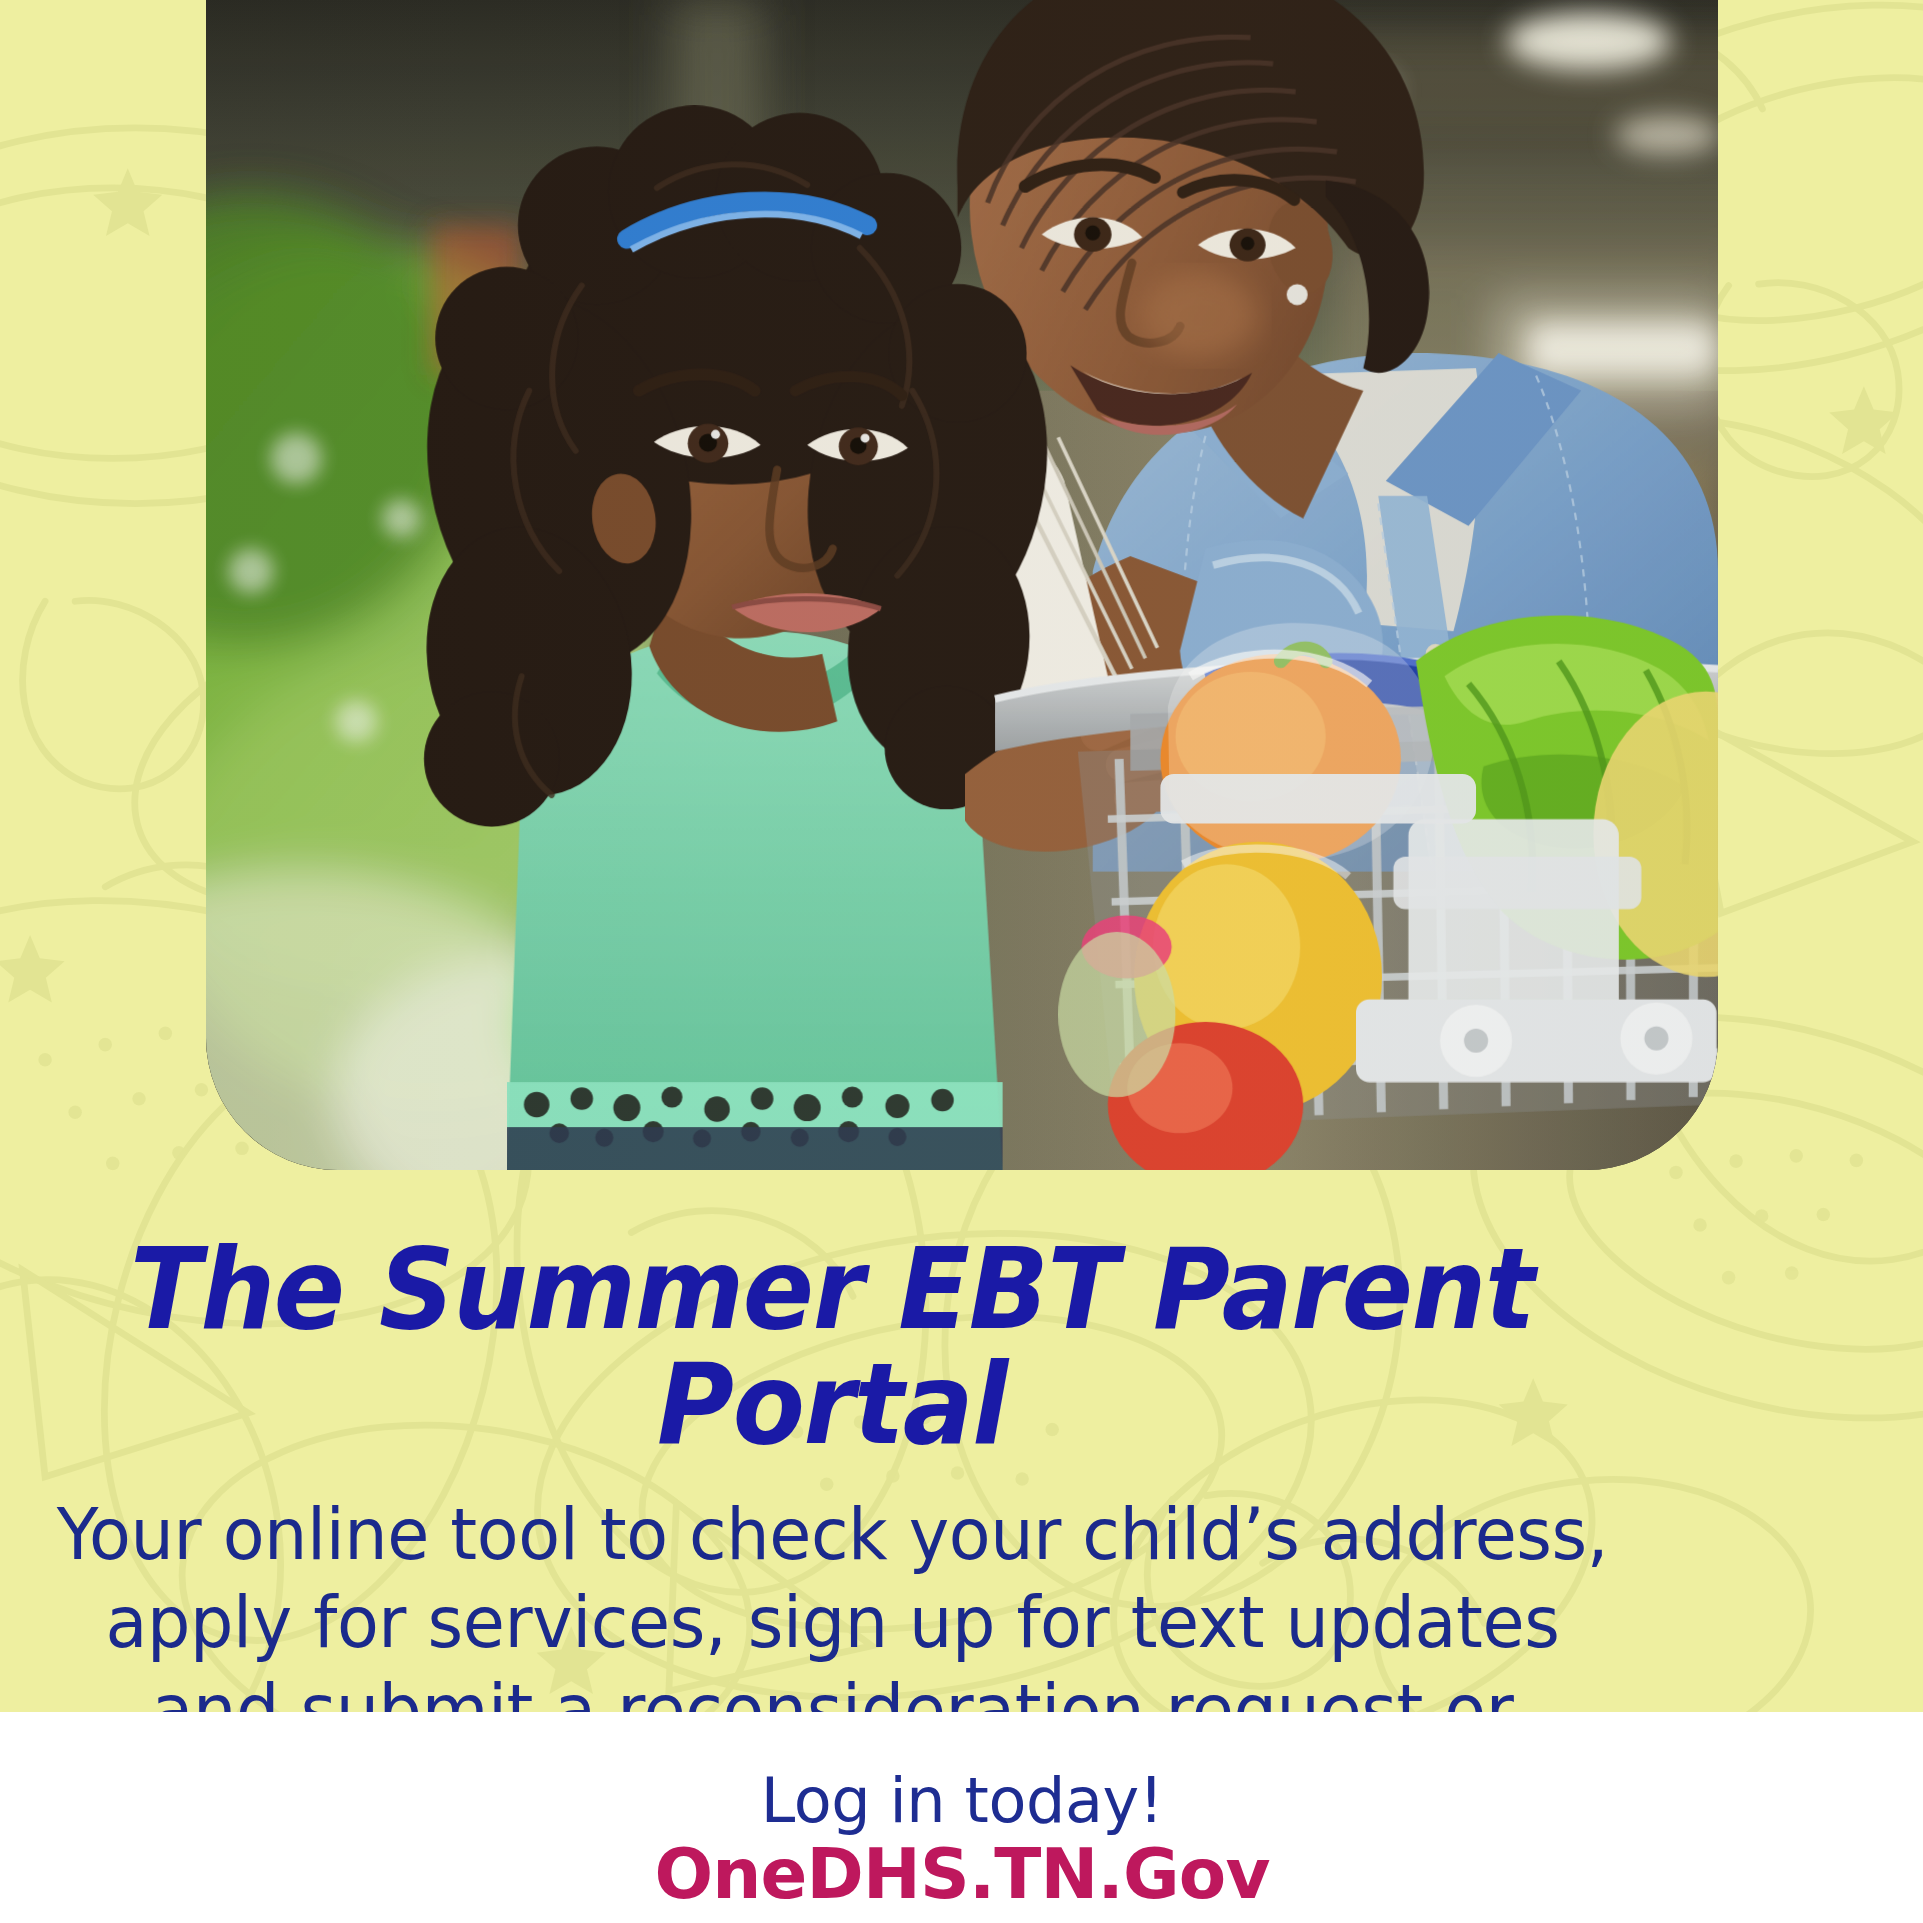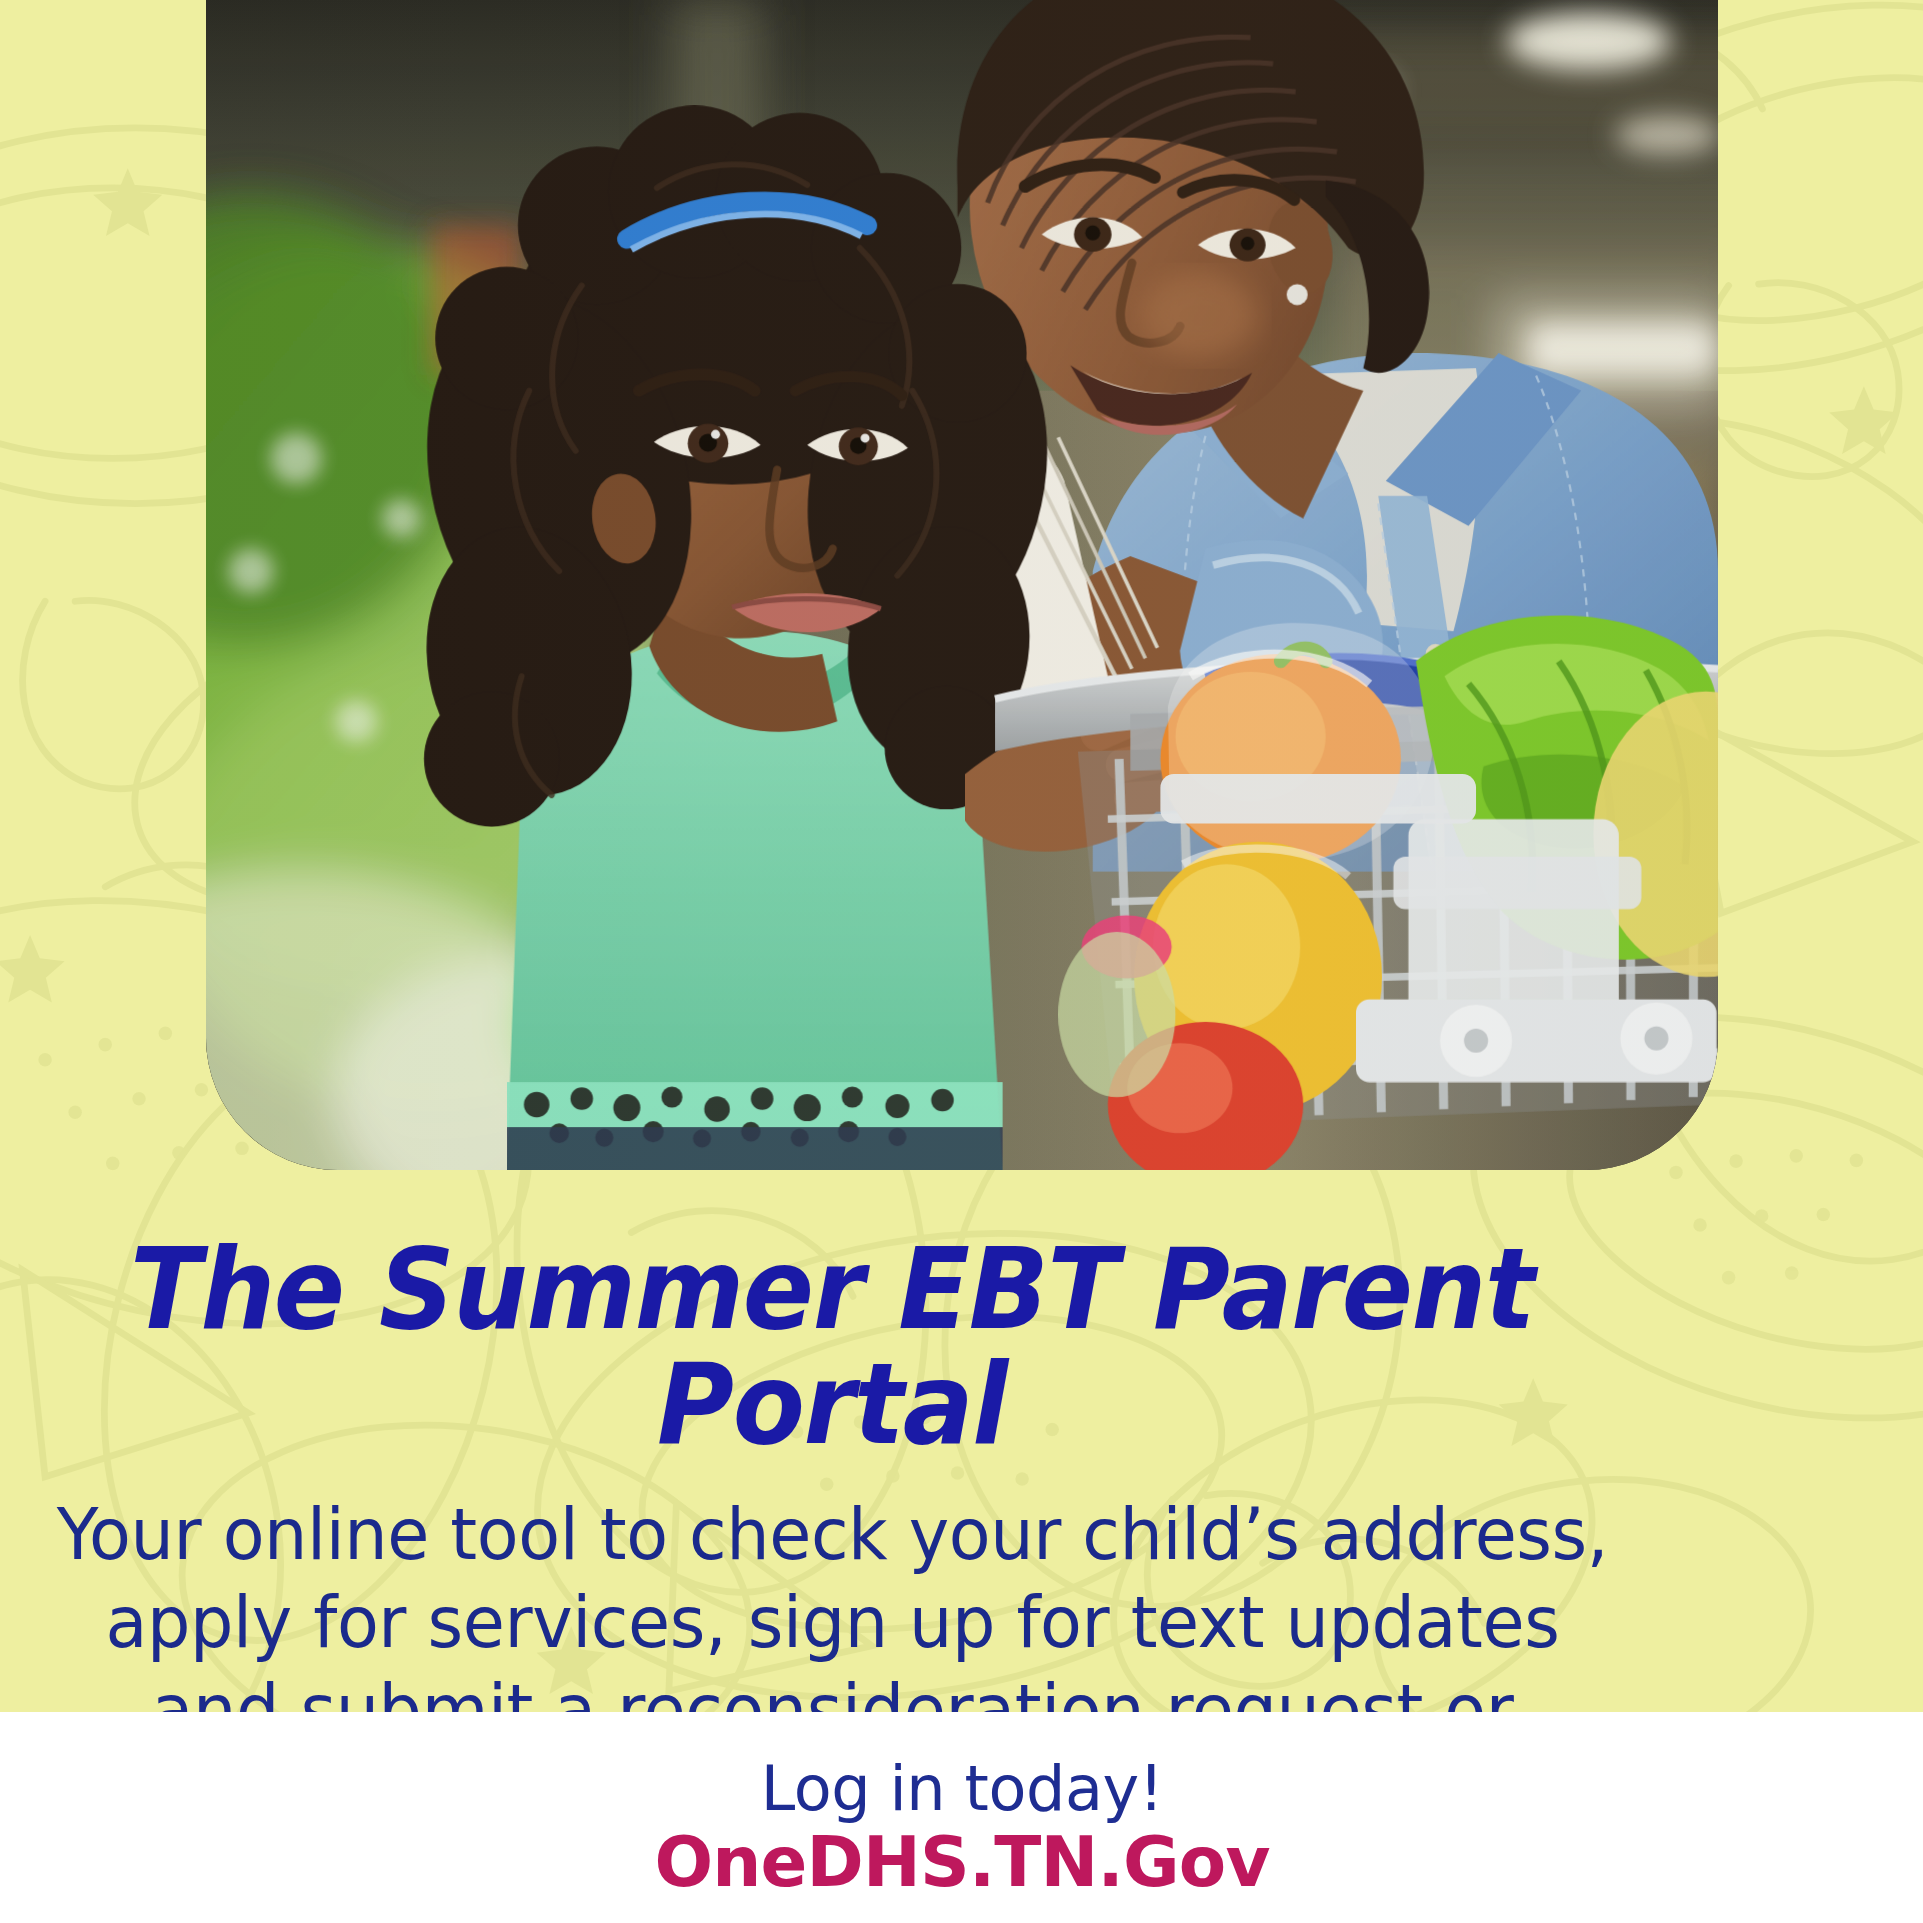--- a/index.html
+++ b/index.html
@@ -95,21 +95,21 @@
     position: absolute;
     left: 0;
     top: 1712px;
     width: 1924px;
     height: 212px;
     background: #ffffff;
     text-align: center;
   }
   .footer-cta {
     margin: 0;
-    padding-top: 44px;
+    padding-top: 56px;
     font-family: "DejaVu Sans", sans-serif;
     font-size: 62px;
     line-height: 1.05;
     font-weight: 400;
     color: #1e2d92;
     letter-spacing: -0.4px;
   }
   .footer-url {
     margin: 4.5px 0 0 0;
     font-family: "DejaVu Sans", sans-serif;

